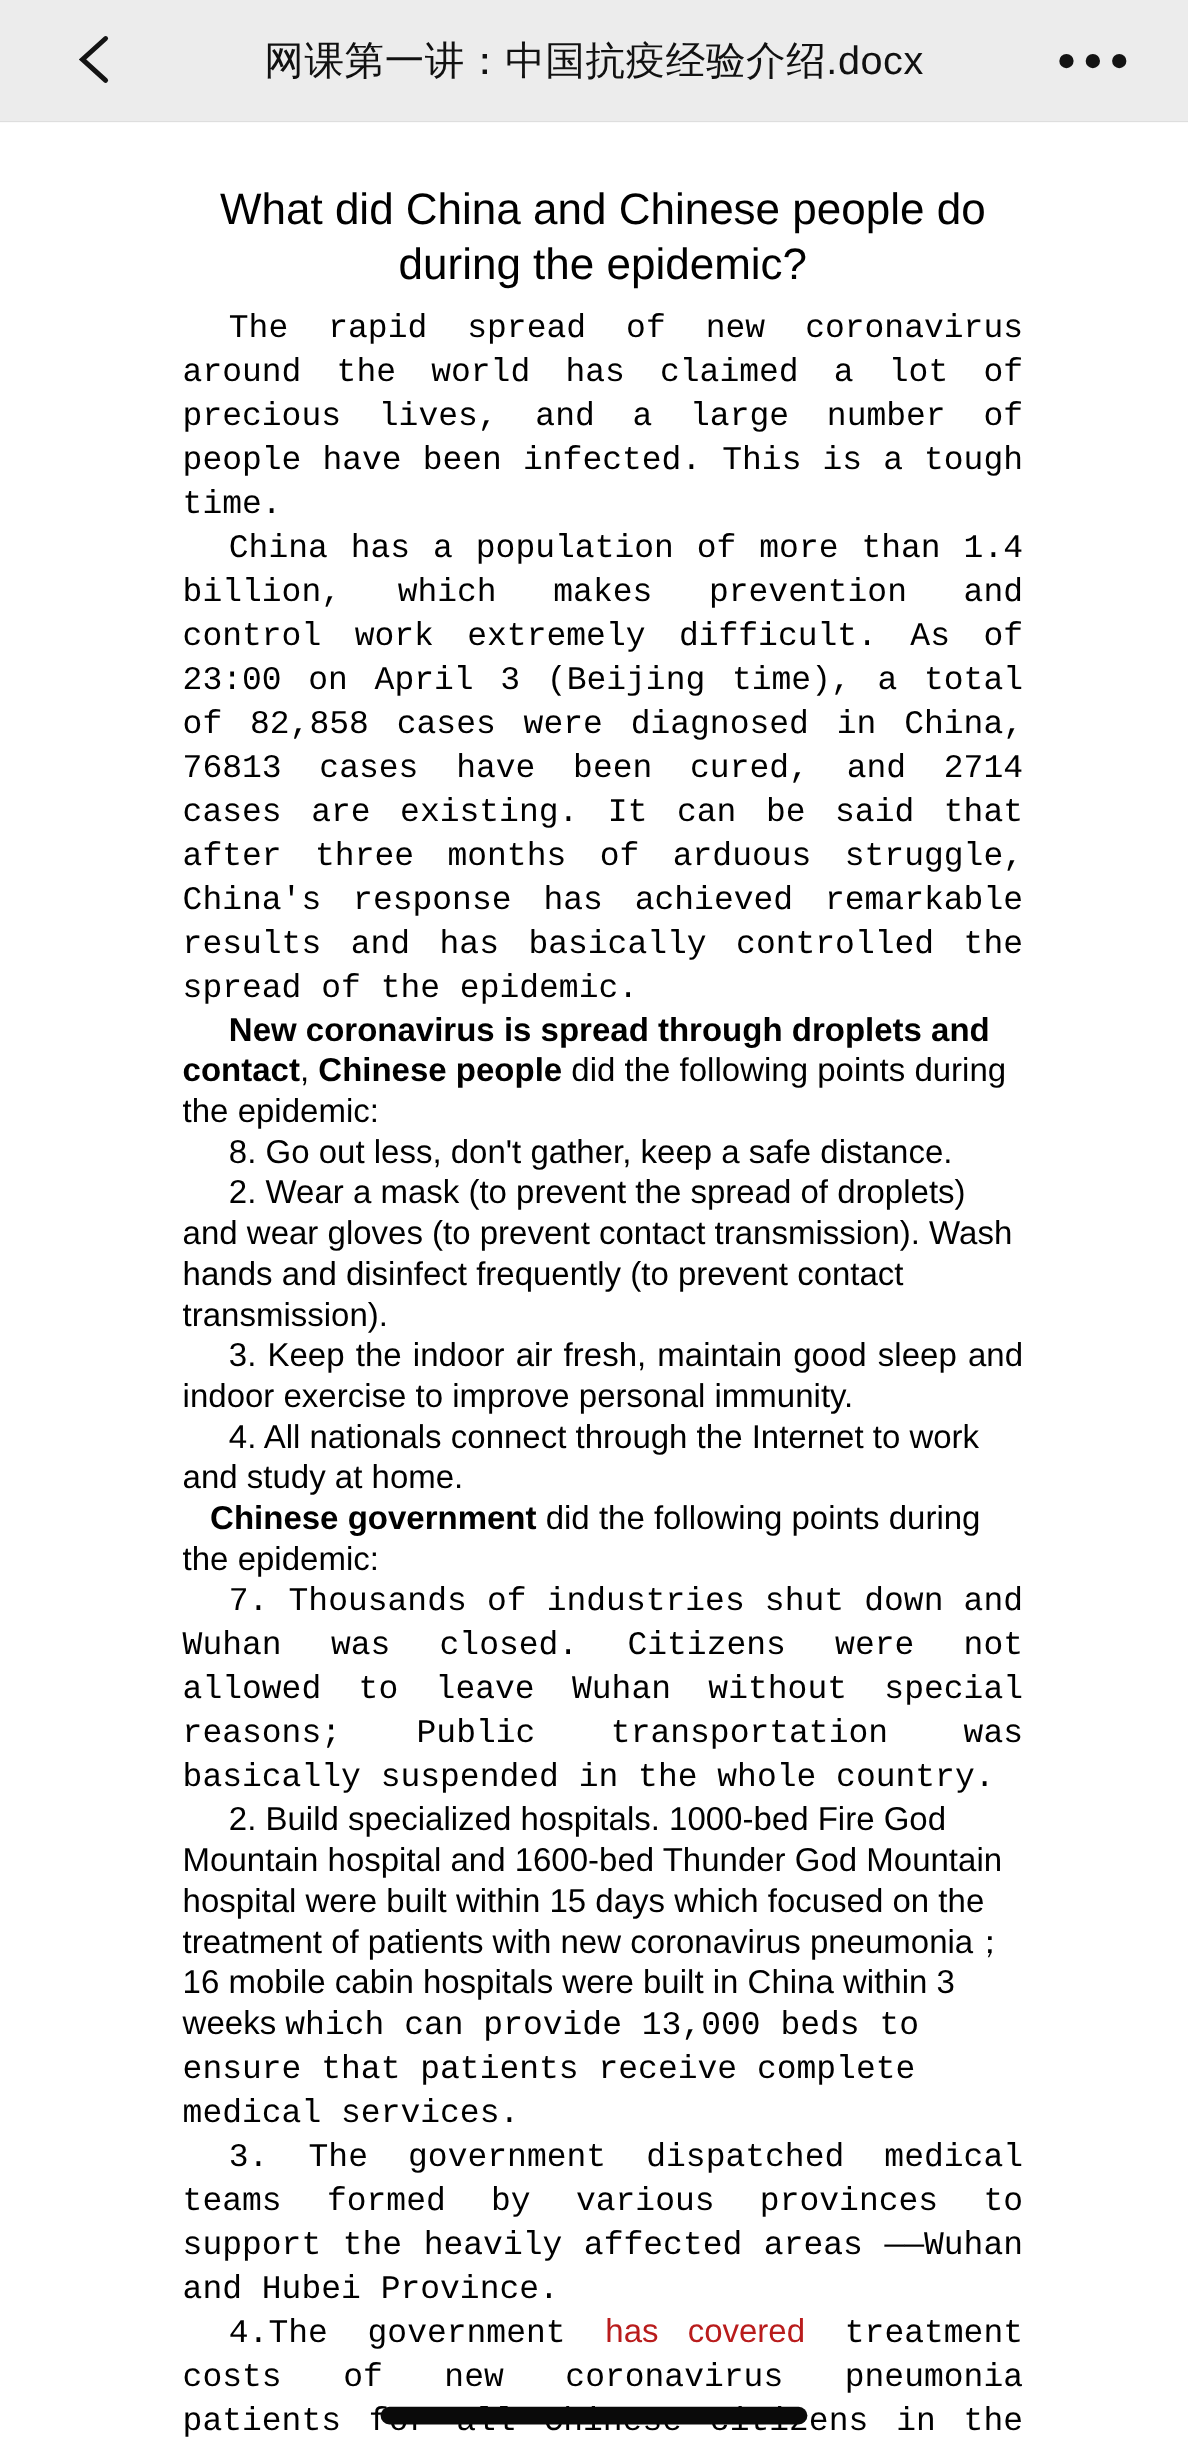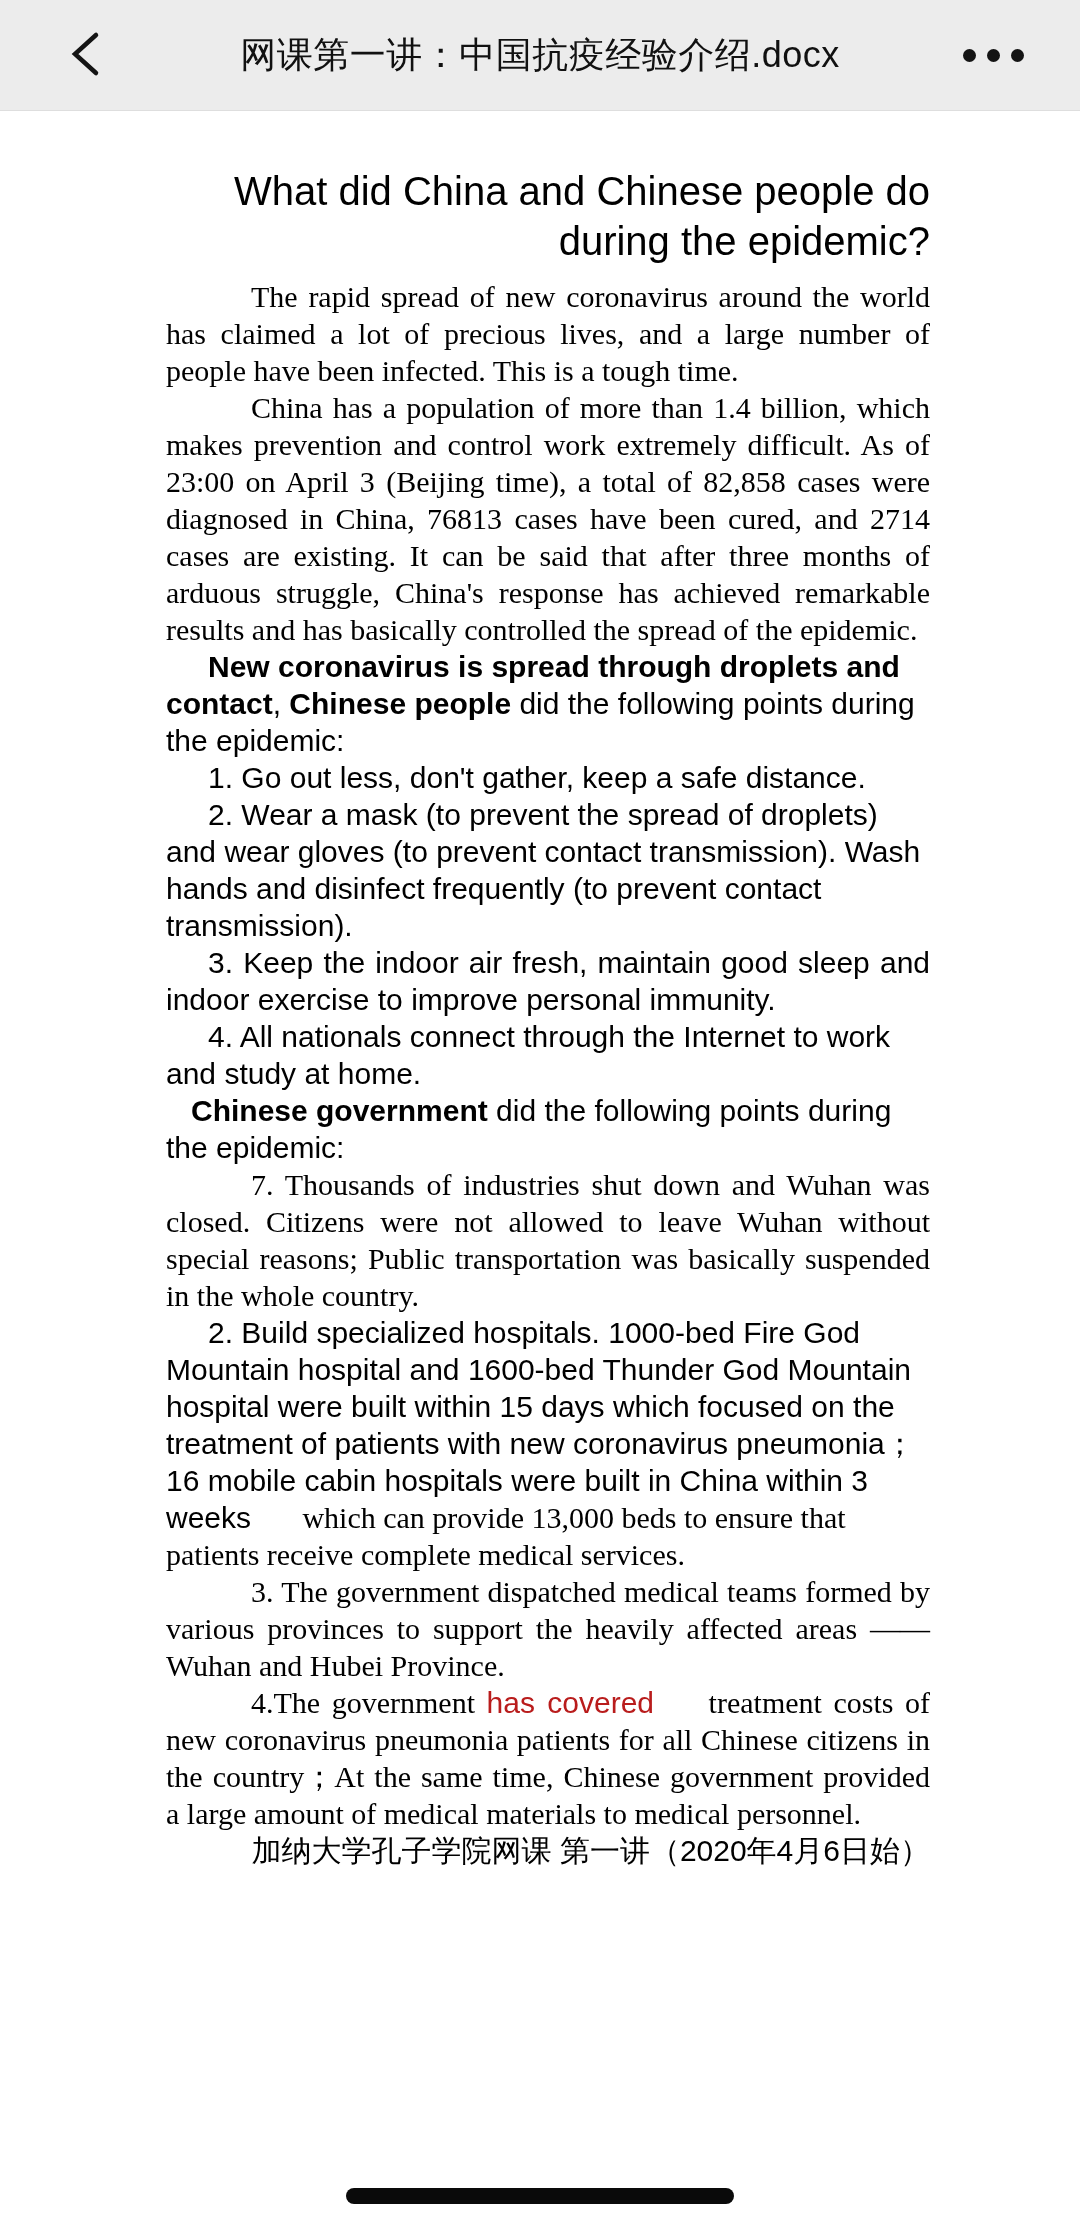--- a/index.html
+++ b/index.html
@@ -29,26 +29,26 @@
     display:flex;align-items:center;gap:11px;cursor:pointer;background:none;border:none;padding:0;
   }
   .nav-more i{display:block;width:13px;height:13px;border-radius:50%;background:#141414;}
   
   .page{
     padding:55px 150px 0 166px;
   }
   .page h1{
     margin:0 0 12px 0;
     font-family:"Liberation Sans",sans-serif;
-    font-size:40px;line-height:50px;font-weight:400;text-align:right;color:#000;
+    font-size:40px;line-height:50px;font-weight:400;text-align:center;color:#000;
   }
   .page p{
     margin:0;font-size:30px;line-height:37px;color:#000;
   }
-  .serif{font-family:Liberation Serif, serif;margin-left:43px;}
+  .serif{font-family:Liberation Mono, monospace;}
   .sans{font-family:"Liberation Sans","DejaVu Sans",sans-serif;}
   .b{font-weight:700;}
   .gray{color:#b91c1c;}
   .al-justify{text-align:justify;}
   .al-left{text-align:left;}
   .al-center{text-align:center;}
   .ind-normal{text-indent:42px;}
   .ind-small{text-indent:25px;}
   .ind-none{text-indent:0;text-align:right;}
   .zh{font-size:33px;line-height:46px;}
@@ -77,21 +77,21 @@
         <i></i>
       </span>
   </button>
 </header>
 
 <main class="page">
     <h1 class="al-center ind-none"><span class="sans">What did China and Chinese people do during the epidemic?</span></h1>
     <p class="al-justify ind-normal"><span class="serif">The rapid spread of new coronavirus around the world has claimed a lot of precious lives, and a large number of people have been infected. This is a tough time.</span></p>
     <p class="al-justify ind-normal"><span class="serif">China has a population of more than 1.4 billion, which makes prevention and control work extremely difficult. As of 23:00 on April 3 (Beijing time), a total of 82,858 cases were diagnosed in China, 76813 cases have been cured, and 2714 cases are existing. It can be said that after three months of arduous struggle, China's response has achieved remarkable results and has basically controlled the spread of the epidemic.</span></p>
     <p class="al-left ind-normal"><span class="sans b">New coronavirus is spread through droplets and contact</span><span class="sans">, </span><span class="sans b">Chinese people</span><span class="sans"> did the following points during the epidemic:</span></p>
-    <p class="al-left ind-normal"><span class="sans">1. Go out less, don't gather, keep a safe distance.</span></p>
+    <p class="al-left ind-normal"><span class="sans">8. Go out less, don't gather, keep a safe distance.</span></p>
     <p class="al-left ind-normal"><span class="sans">2. Wear a mask (to prevent the spread of droplets) and wear gloves (to prevent contact transmission). Wash hands and disinfect frequently (to prevent contact transmission).</span></p>
     <p class="al-justify ind-normal"><span class="sans">3. Keep the indoor air fresh, maintain good sleep and indoor exercise to improve personal immunity.</span></p>
     <p class="al-left ind-normal"><span class="sans">4. All nationals connect through the Internet to work and study at home.</span></p>
     <p class="al-left ind-small"><span class="sans b">Chinese government</span><span class="sans"> did the following points during the epidemic:</span></p>
     <p class="al-justify ind-normal"><span class="serif">7. Thousands of industries shut down and Wuhan was closed. Citizens were not allowed to leave Wuhan without special reasons; Public transportation was basically suspended in the whole country.</span></p>
     <p class="al-left ind-normal"><span class="sans">2. Build specialized hospitals. 1000-bed Fire God Mountain hospital and 1600-bed Thunder God Mountain hospital were built within 15 days which focused on the treatment of patients with new coronavirus pneumonia；16 mobile cabin hospitals were built in China within 3 weeks </span><span class="serif">which can provide 13,000 beds to ensure that patients receive complete medical services.</span></p>
     <p class="al-justify ind-normal"><span class="serif">3. The government dispatched medical teams formed by various provinces to support the heavily affected areas ——Wuhan and Hubei Province.</span></p>
     <p class="al-justify ind-normal"><span class="serif">4.The government </span><span class="sans gray">has covered</span><span class="serif"> treatment costs of new coronavirus pneumonia patients for all Chinese citizens in the country；At the same time, Chinese government provided a large amount of medical materials to medical personnel.</span></p>
     <p class="al-left ind-none zh"><span class="sans">加纳大学孔子学院网课 第一讲（2020年4月6日始）</span></p>
   </main>

